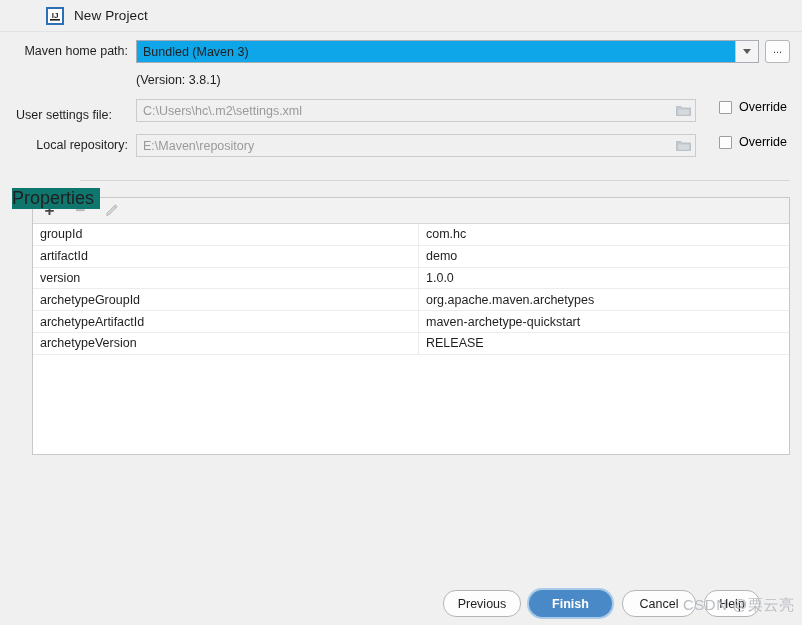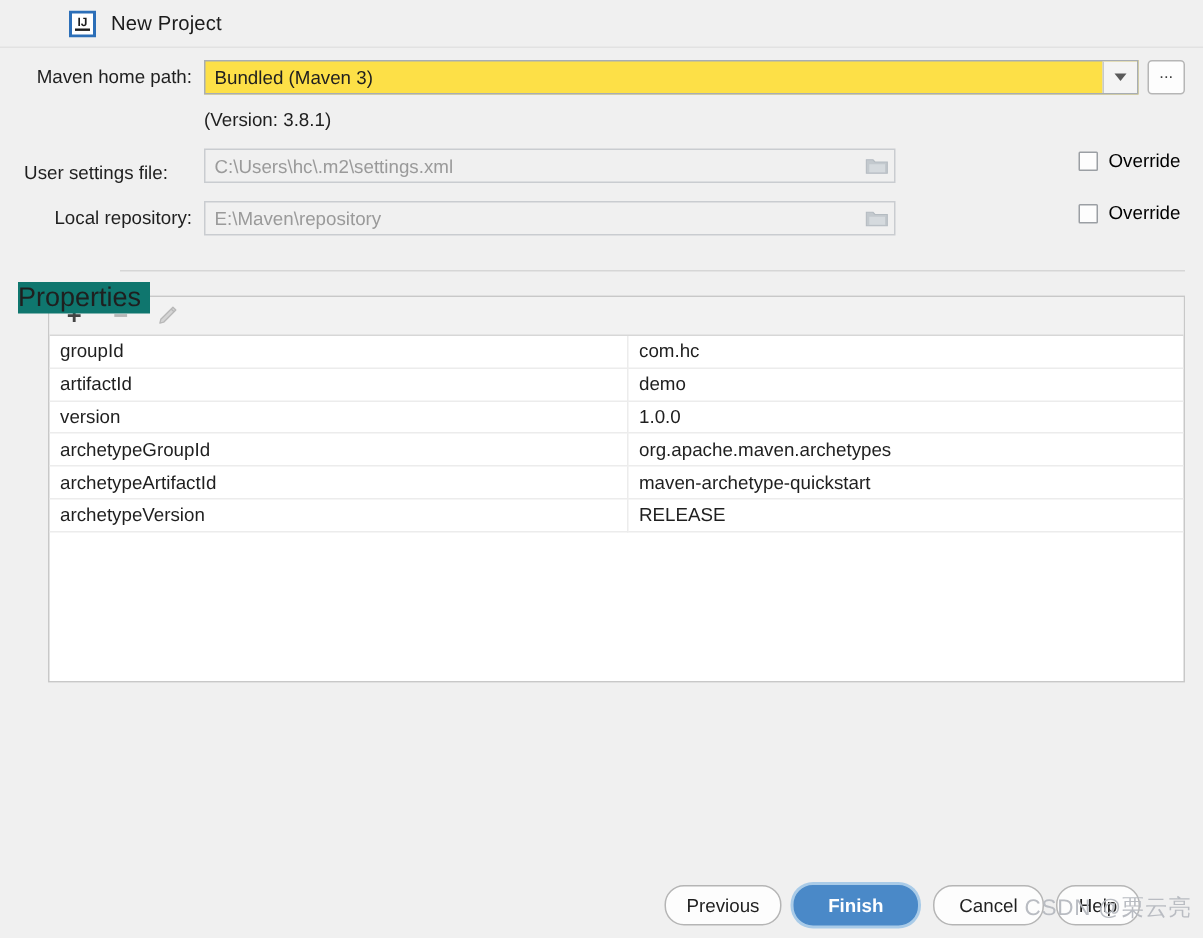--- a/index.html
+++ b/index.html
@@ -77,21 +77,21 @@
   }
 
   .combo {
     position: absolute;
     left: 136px;
     top: 40px;
     width: 623px;
     height: 23px;
     box-sizing: border-box;
     border: 1px solid #a8adb3;
-    background: #fde047;
+    background: #0ea5e9;
     display: flex;
     align-items: stretch;
   }
   .combo-value {
     flex: 1 1 auto;
     display: flex;
     align-items: center;
     padding-left: 6px;
     font-size: 12.5px;
     color: #1f1f1f;
@@ -130,21 +130,21 @@
     font-size: 11px;
     letter-spacing: 0px;
     color: #3c3c3c;
     line-height: 0;
     padding-bottom: 5px;
   }
 
   .text-field {
     position: absolute;
     left: 136px;
-    width: 461px;
+    width: 560px;
     height: 23px;
     box-sizing: border-box;
     border: 1px solid #c9ccd0;
     background: #f0f0f0;
     display: flex;
     align-items: center;
   }
   .tf-user  { top: 99px; }
   .tf-local { top: 134px; }
   .tf-value {

